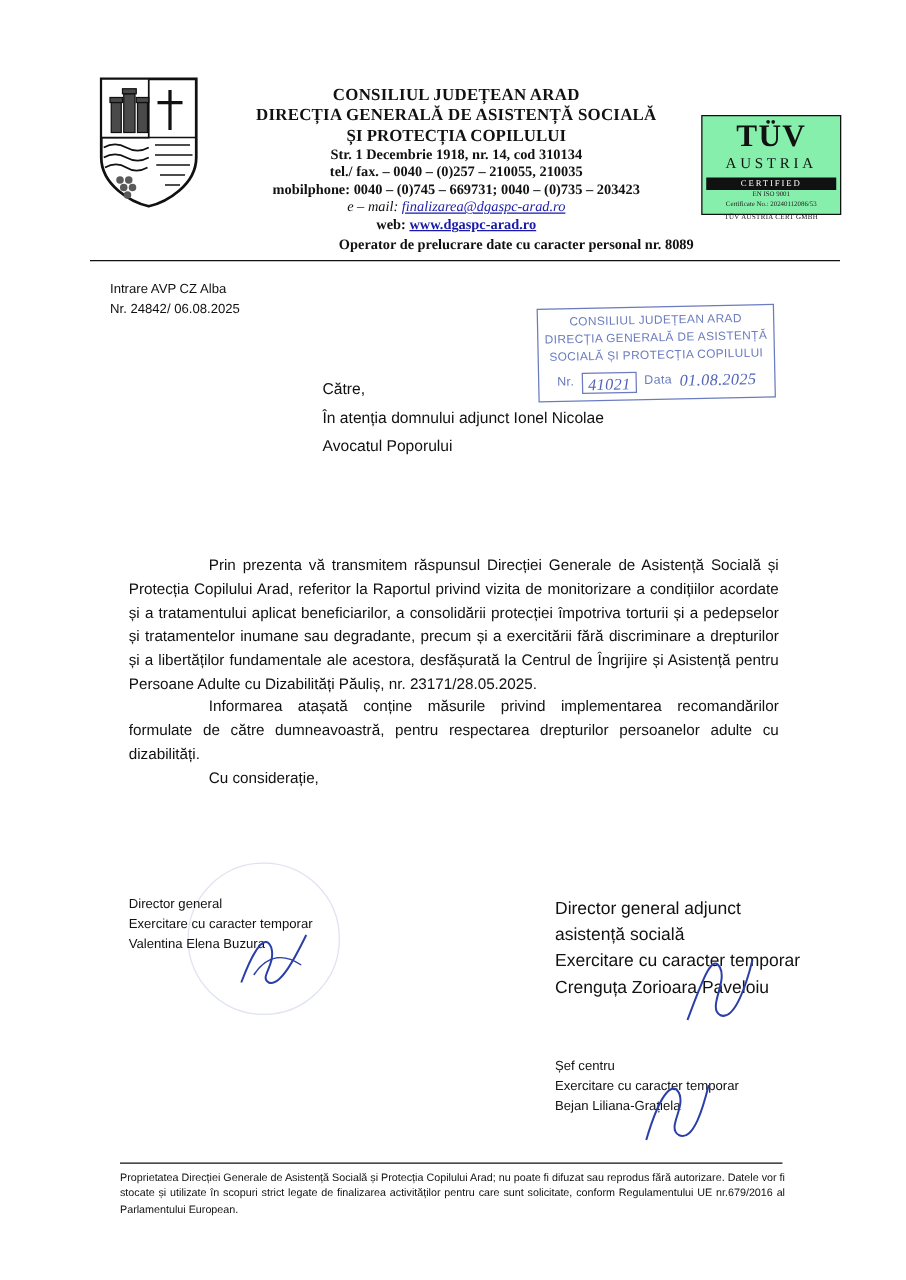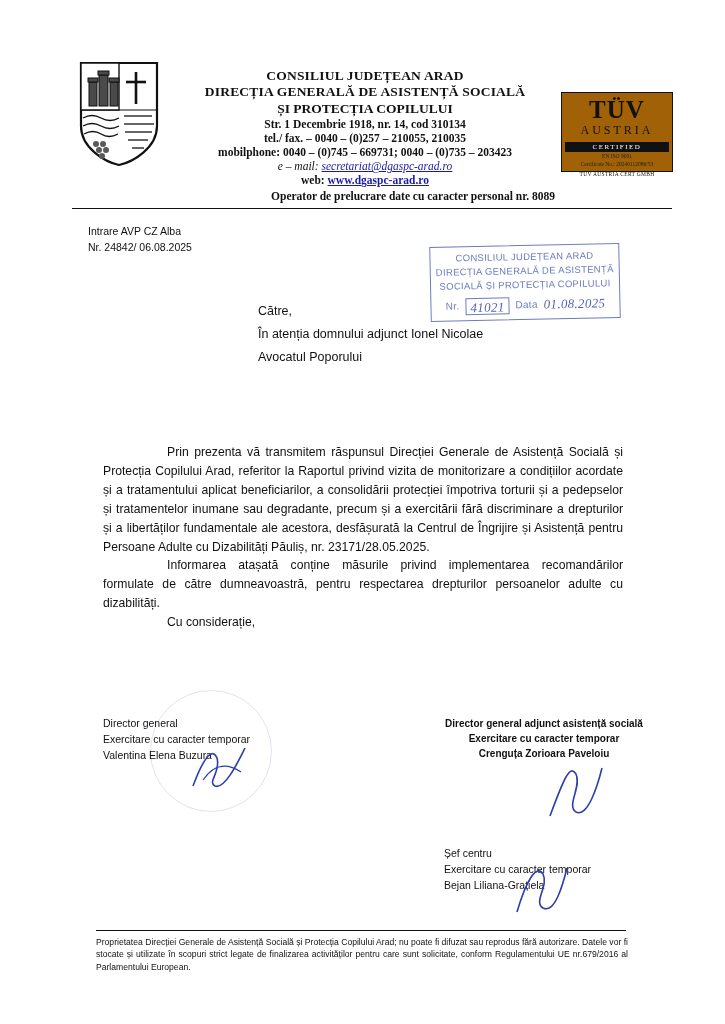--- a/index.html
+++ b/index.html
@@ -70,21 +70,21 @@
     font-weight: bold;
     font-size: 11.5px;
   }
 
   
   .tuv {
     position: absolute;
     left: 561px; top: 40px;
     width: 110px; height: 78px;
     border: 1.5px solid #111;
-    background: #a16207;
+    background: #86efac;
     text-align: center;
   }
   .tuv-logo {
     font-family: "Liberation Serif", serif;
     font-weight: bold;
     font-size: 25px;
     letter-spacing: 1px;
     margin-top: 4px;
     line-height: 1;
   }
@@ -205,26 +205,25 @@
     left: 103px; top: 716px;
     font-family: "Liberation Sans", sans-serif;
     font-size: 10.5px;
     line-height: 1.5;
     color: #111;
   }
   .sig-right {
     position: absolute;
     left: 444px; top: 716px;
     font-family: "Liberation Sans", sans-serif;
-    font-size: 10px;
+    font-size: 14px;
     line-height: 1.5;
     color: #111;
-    text-align: center;
+    text-align: left;
     width: 200px;
-    font-weight: bold;
   }
   .sig-bottom {
     position: absolute;
     left: 444px; top: 846px;
     font-family: "Liberation Sans", sans-serif;
     font-size: 10.5px;
     line-height: 1.5;
     color: #111;
     width: 200px;
   }
@@ -315,21 +314,21 @@
 
     <div class="header-text">
       <div class="h-line1">CONSILIUL JUDEȚEAN ARAD</div>
       <div class="h-line2">DIRECȚIA GENERALĂ DE ASISTENȚĂ SOCIALĂ</div>
       <div class="h-line3">ȘI PROTECȚIA COPILULUI</div>
       <div class="h-small">Str. 1 Decembrie 1918, nr. 14, cod 310134</div>
       <div class="h-small">tel./ fax. – 0040 – (0)257 – 210055, 210035</div>
       <div class="h-small">mobilphone: 0040 – (0)745 – 669731; 0040 – (0)735 – 203423</div>
       <div class="h-small-i">
         <span>e – mail:</span>
-        <span class="h-link">secretariat@dgaspc-arad.ro</span>
+        <span class="h-link">finalizarea@dgaspc-arad.ro</span>
       </div>
       <div class="h-small">
         <span>web:</span>
         <span class="h-link">www.dgaspc-arad.ro</span>
       </div>
     </div>
 
     <div class="operator">Operator de prelucrare date cu caracter personal nr. 8089</div>
 
     <div class="tuv">

